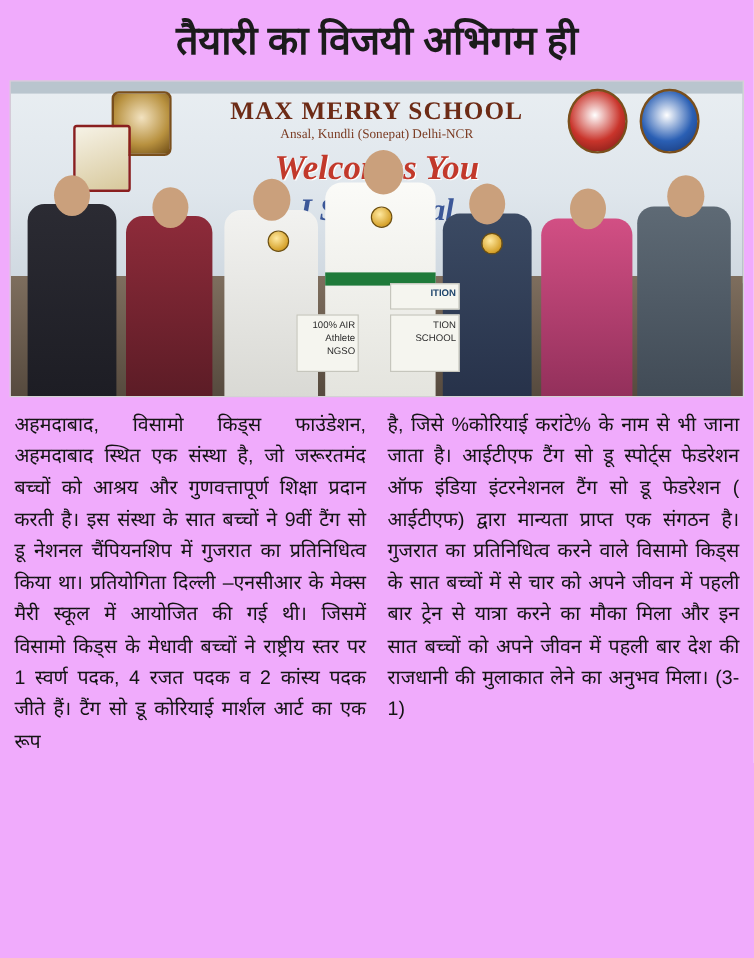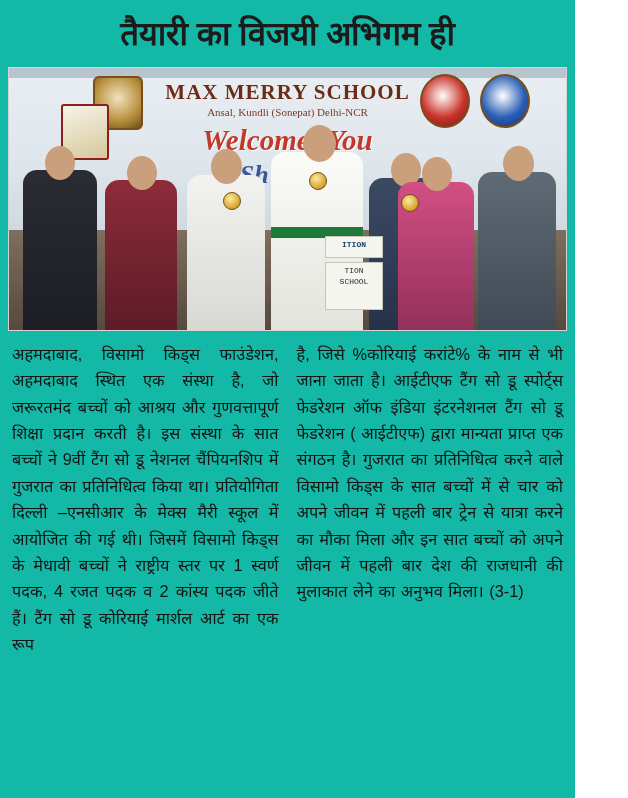--- a/index.html
+++ b/index.html
@@ -8,25 +8,25 @@
   }
   body {
     width: 628px;
     height: 798px;
     background: #ffffff;
     font-family: "Liberation Serif", "DejaVu Serif", serif;
     overflow: hidden;
   }
   .page {
     position: relative;
-    width: 575px;
+    width: 628px;
     height: 798px;
     box-sizing: border-box;
     padding: 0;
-    background: #14b8a6;
+    background: #f0abfc;
   }
   .headline {
     margin: 0;
     padding: 14px 12px 6px 12px;
     color: #1b1b1b;
     font-family: "Liberation Sans", "DejaVu Sans", sans-serif;
     font-weight: bold;
     font-size: 33px;
     line-height: 1.24;
     text-align: center;
@@ -160,24 +160,24 @@
     border: 1px solid #6e5010;
   }
   .m1 { left: 300px; bottom: 140px; }
   .m2 { left: 214px; bottom: 120px; }
   .m3 { left: 392px; bottom: 118px; }
   .placard {
     position: absolute;
     background: #f5f5ef;
     border: 1px solid #c6c6bd;
     color: #2b2b2b;
-    font-family: Liberation Mono, monospace;
+    font-family: Liberation Sans, sans-serif;
     font-size: 8px;
     line-height: 1.35;
-    text-align: center;
+    text-align: right;
     padding: 3px 2px;
     box-sizing: border-box;
   }
   .pl1 { left: 238px; bottom: 20px; width: 52px; height: 48px; }
   .pl2 { left: 316px; bottom: 20px; width: 58px; height: 48px; }
   .pl3 { left: 316px; bottom: 72px; width: 58px; height: 22px; color:#21476e; font-weight: bold; }
 
   .columns {
     display: flex;
     gap: 18px;
@@ -241,20 +241,21 @@
     <div class="person p6"></div>
     <div class="head p6h"></div>
 
     <div class="person p7"></div>
     <div class="head p7h"></div>
 
     <div class="medal m1"></div>
     <div class="medal m2"></div>
     <div class="medal m3"></div>
 
+    <div class="placard pl1">100% AIR Athlete NGSO</div>
     <div class="placard pl2">TION SCHOOL</div>
     <div class="placard pl3">ITION</div>
   </div>
 
   <div class="columns">
     <div class="col">
       <p>अहमदाबाद, विसामो किड्स फाउंडेशन, अहमदाबाद स्थित एक संस्था है, जो जरूरतमंद बच्चों को आश्रय और गुणवत्तापूर्ण शिक्षा प्रदान करती है।  इस संस्था के सात बच्चों ने 9वीं टैंग सो डू नेशनल चैंपियनशिप में गुजरात का प्रतिनिधित्व किया था। प्रतियोगिता दिल्ली –एनसीआर के मेक्स मैरी स्कूल में आयोजित की गई थी। जिसमें विसामो किड्स के मेधावी बच्चों ने राष्ट्रीय स्तर पर 1 स्वर्ण पदक, 4 रजत पदक व 2 कांस्य पदक जीते हैं। टैंग सो डू कोरियाई मार्शल आर्ट का एक रूप</p>
     </div>
     <div class="col">
       <p>है, जिसे %कोरियाई करांटे% के नाम से भी जाना जाता है। आईटीएफ टैंग सो डू स्पोर्ट्स फेडरेशन ऑफ इंडिया इंटरनेशनल टैंग सो डू फेडरेशन ( आईटीएफ) द्वारा मान्यता प्राप्त एक संगठन है। गुजरात का प्रतिनिधित्व करने वाले विसामो किड्स के सात बच्चों में से चार को अपने जीवन में पहली बार ट्रेन से यात्रा करने का मौका मिला और इन सात बच्चों को अपने जीवन में पहली बार देश की राजधानी की मुलाकात लेने का अनुभव मिला। (3-1)</p>

